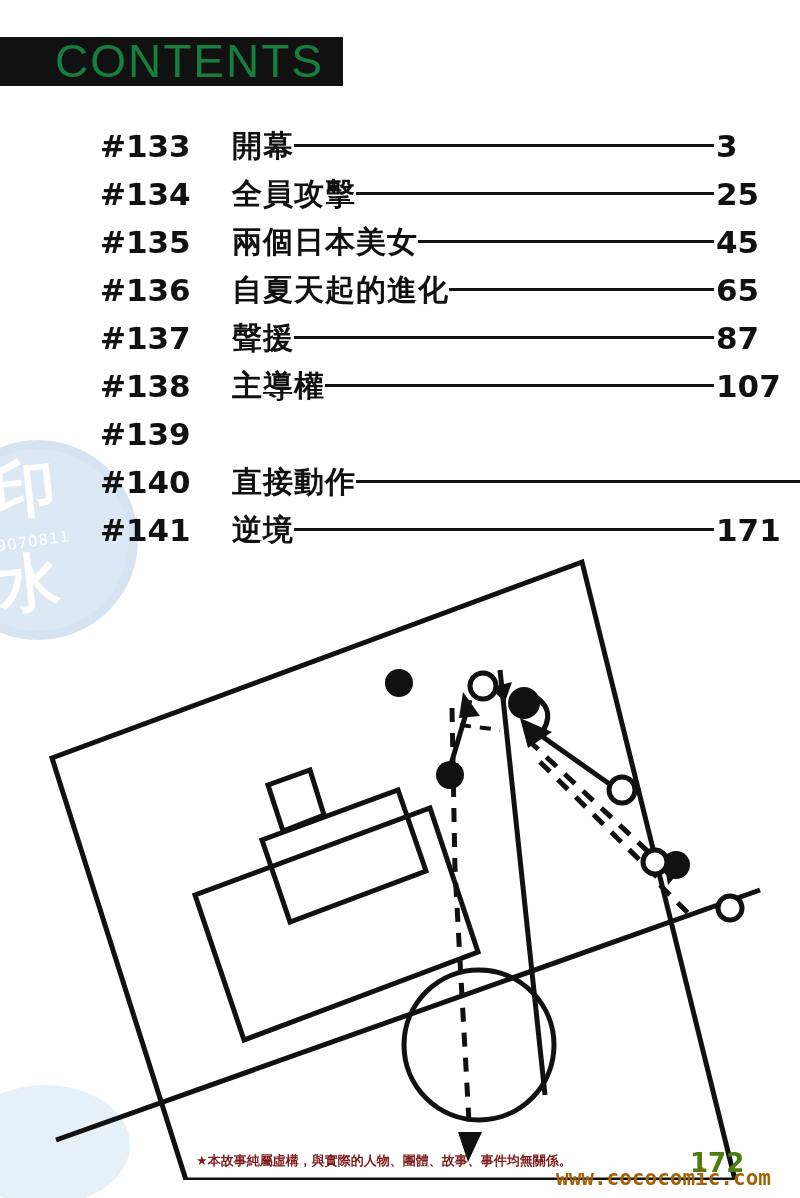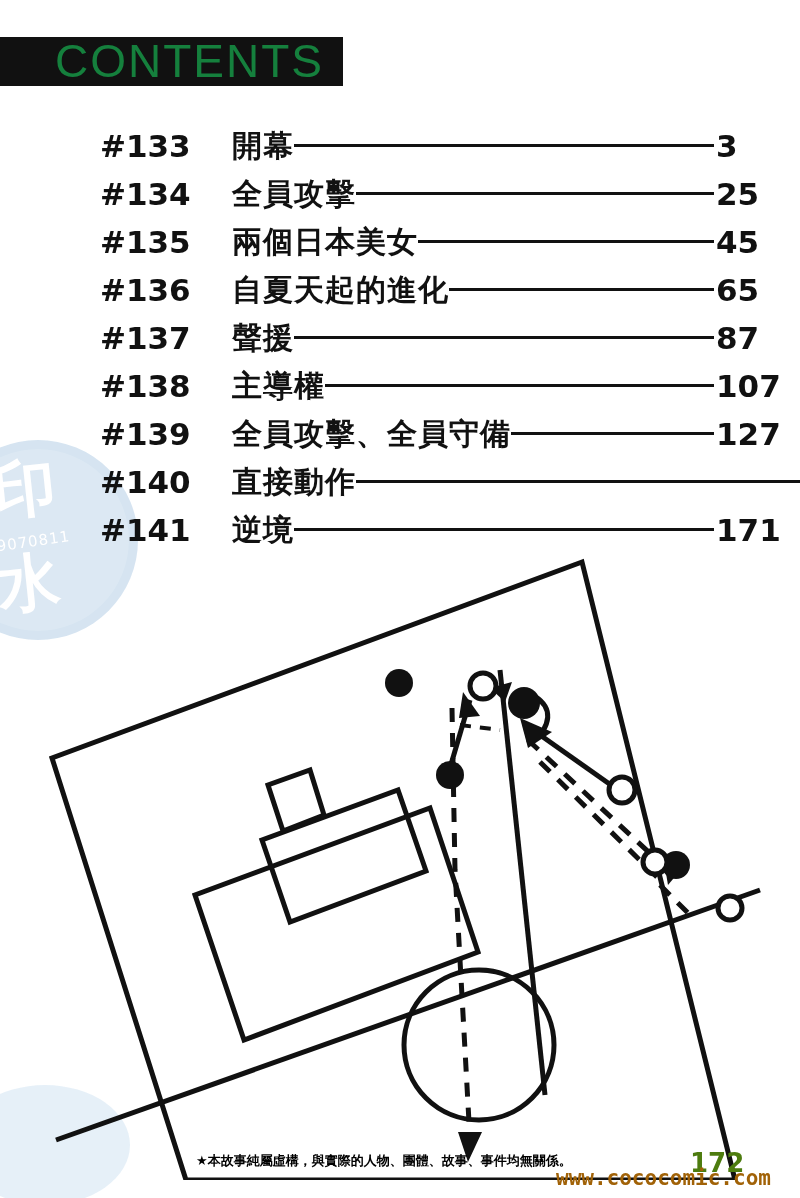--- a/index.html
+++ b/index.html
@@ -164,21 +164,21 @@
   }
 
   
   .disclaimer {
     position: absolute;
     left: 196px;
     top: 1152px;
     font-family: "DejaVu Sans", "Liberation Sans", sans-serif;
     font-size: 13px;
     font-weight: bold;
-    color: #000000;
+    color: #7f1d1d;
     white-space: nowrap;
     letter-spacing: 0px;
   }
   .site-watermark {
     position: absolute;
     left: 556px;
     top: 1166px;
     font-family: "DejaVu Sans Mono", "Liberation Mono", monospace;
     font-size: 21px;
     font-weight: bold;
@@ -257,25 +257,20 @@
       <div class="toc-row">
         <div class="toc-num">#138</div>
         <div class="toc-mid">
           <span class="toc-title">主導權</span>
           <span class="toc-leader"></span>
           <span class="toc-page">107</span>
         </div>
       </div>
       <div class="toc-row">
         <div class="toc-num">#139</div>
-        <div class="toc-mid">
-          <span class="toc-title">全員攻擊、全員守備</span>
-          <span class="toc-leader"></span>
-          <span class="toc-page">127</span>
-        </div>
       </div>
       <div class="toc-row">
         <div class="toc-num">#140</div>
         <div class="toc-mid">
           <span class="toc-title">直接動作</span>
           <span class="toc-leader"></span>
         </div>
       </div>
       <div class="toc-row">
         <div class="toc-num">#141</div>

